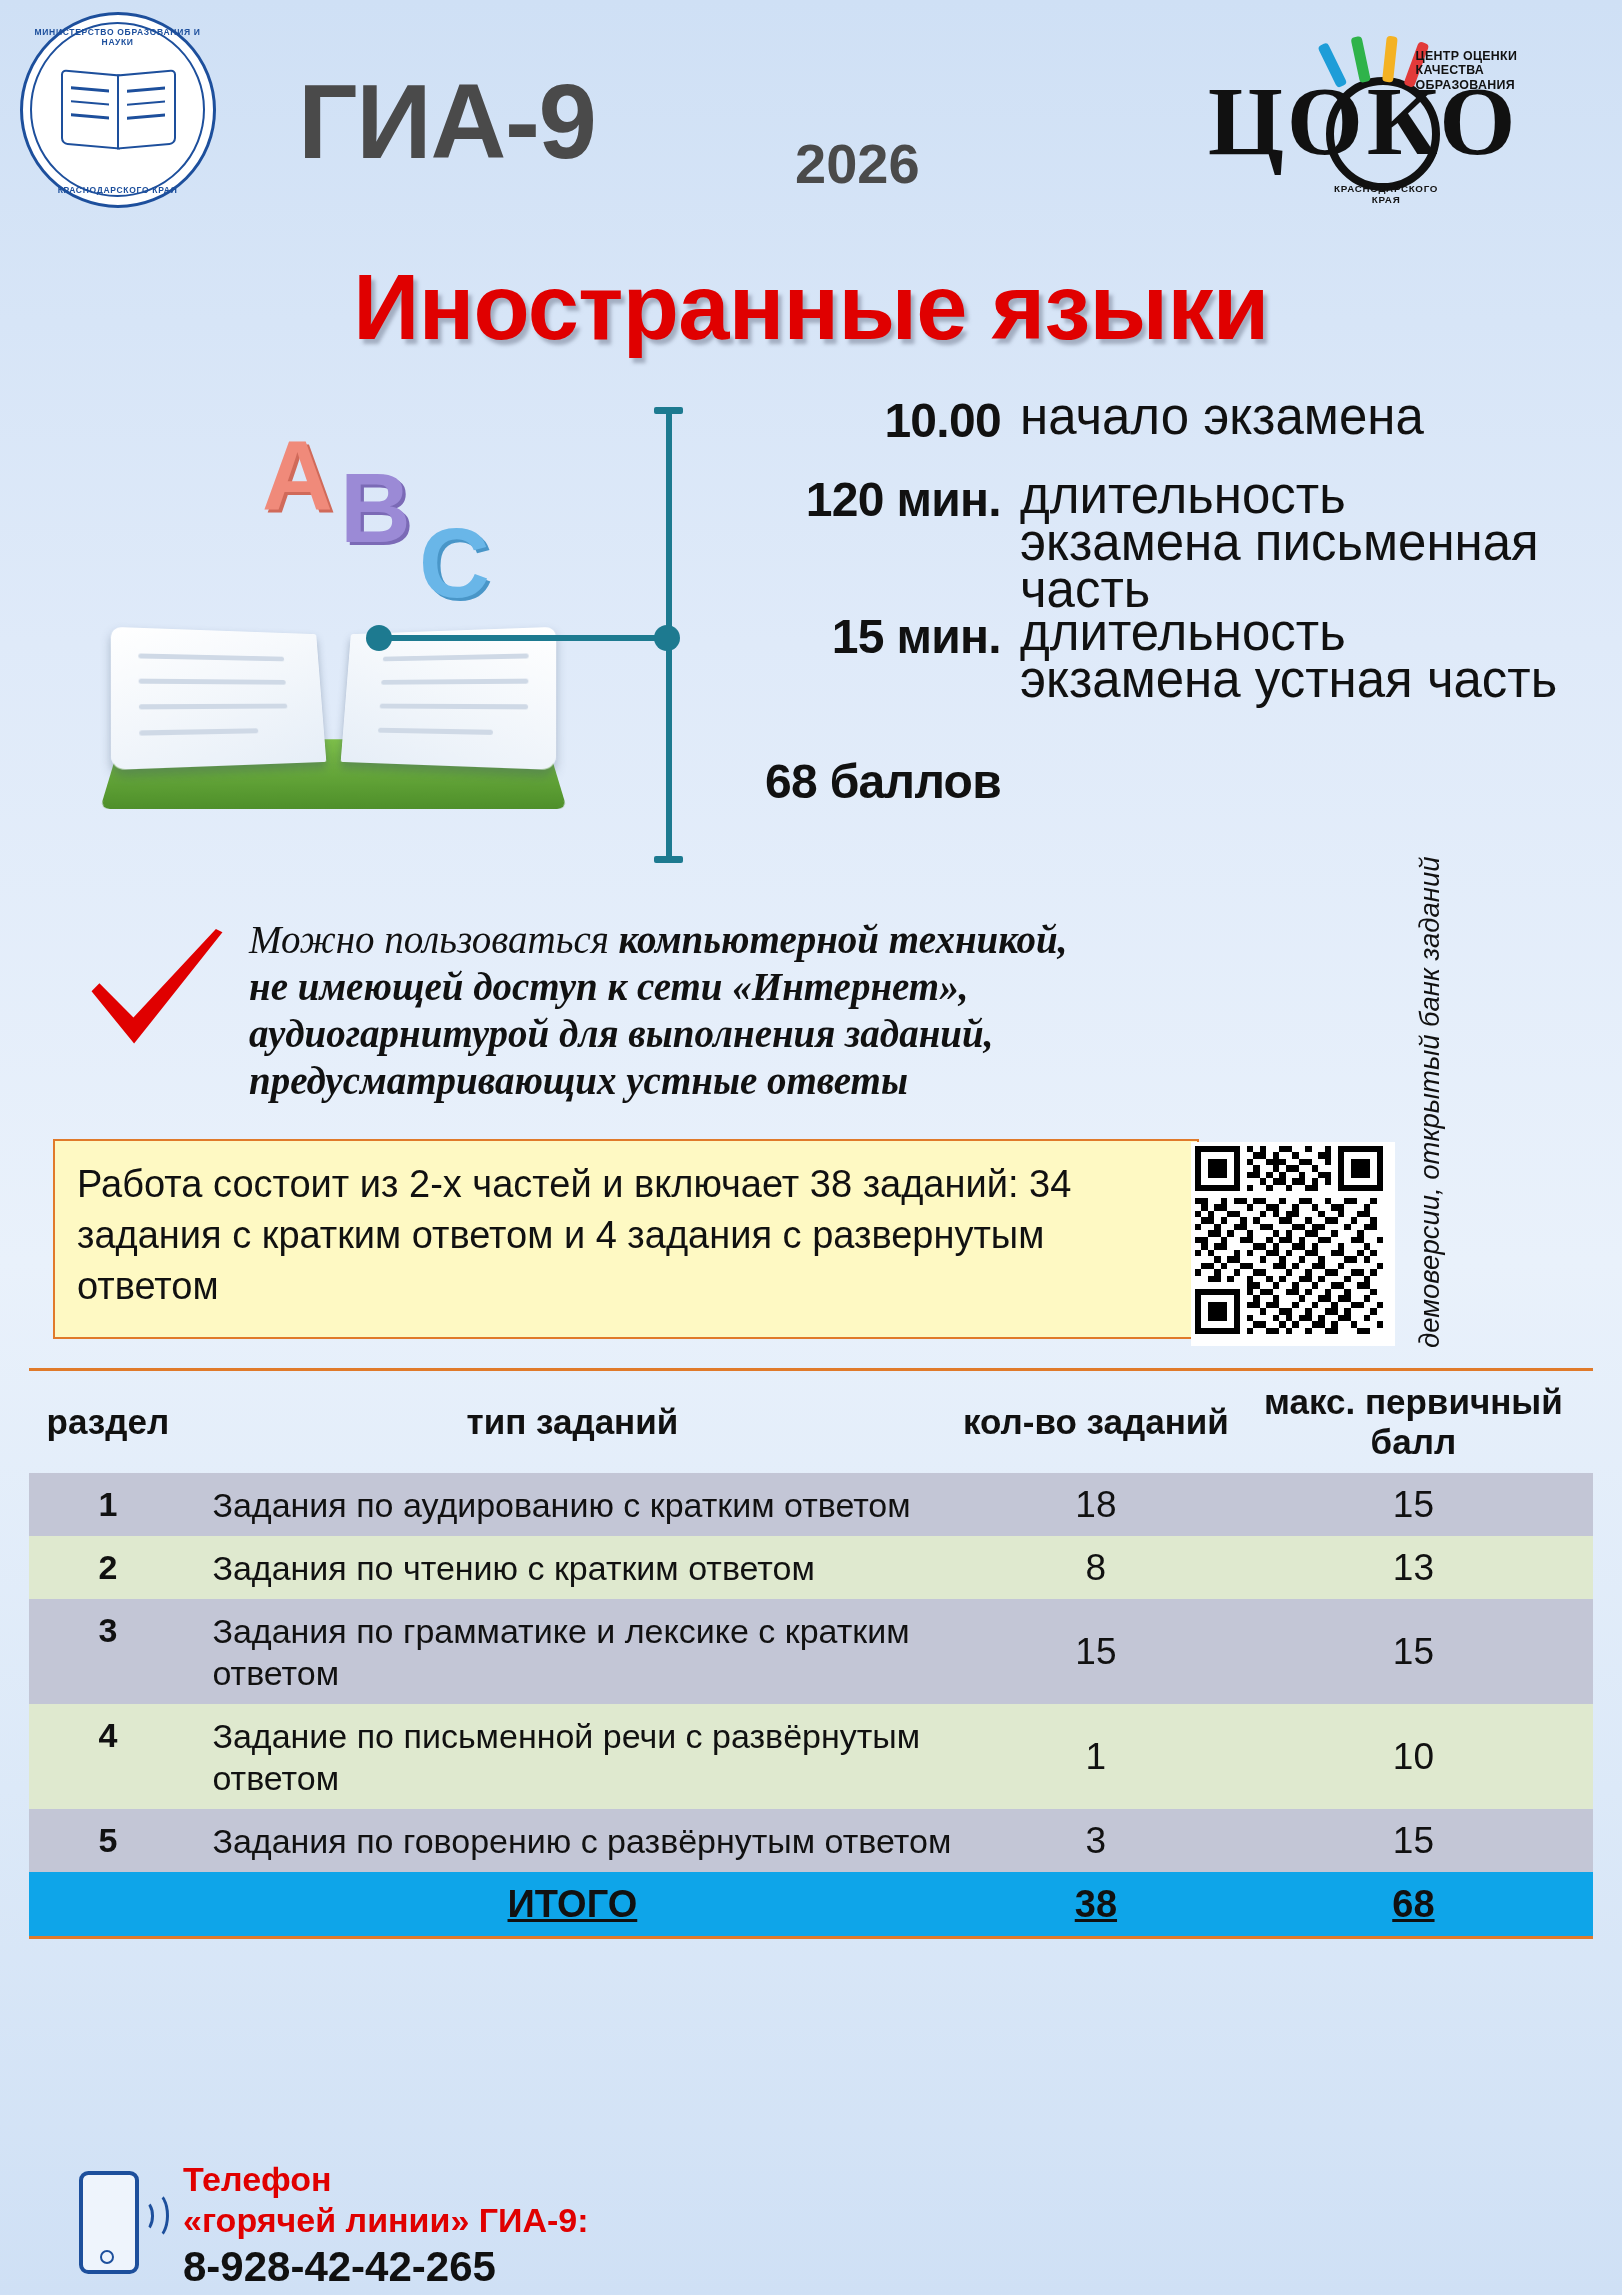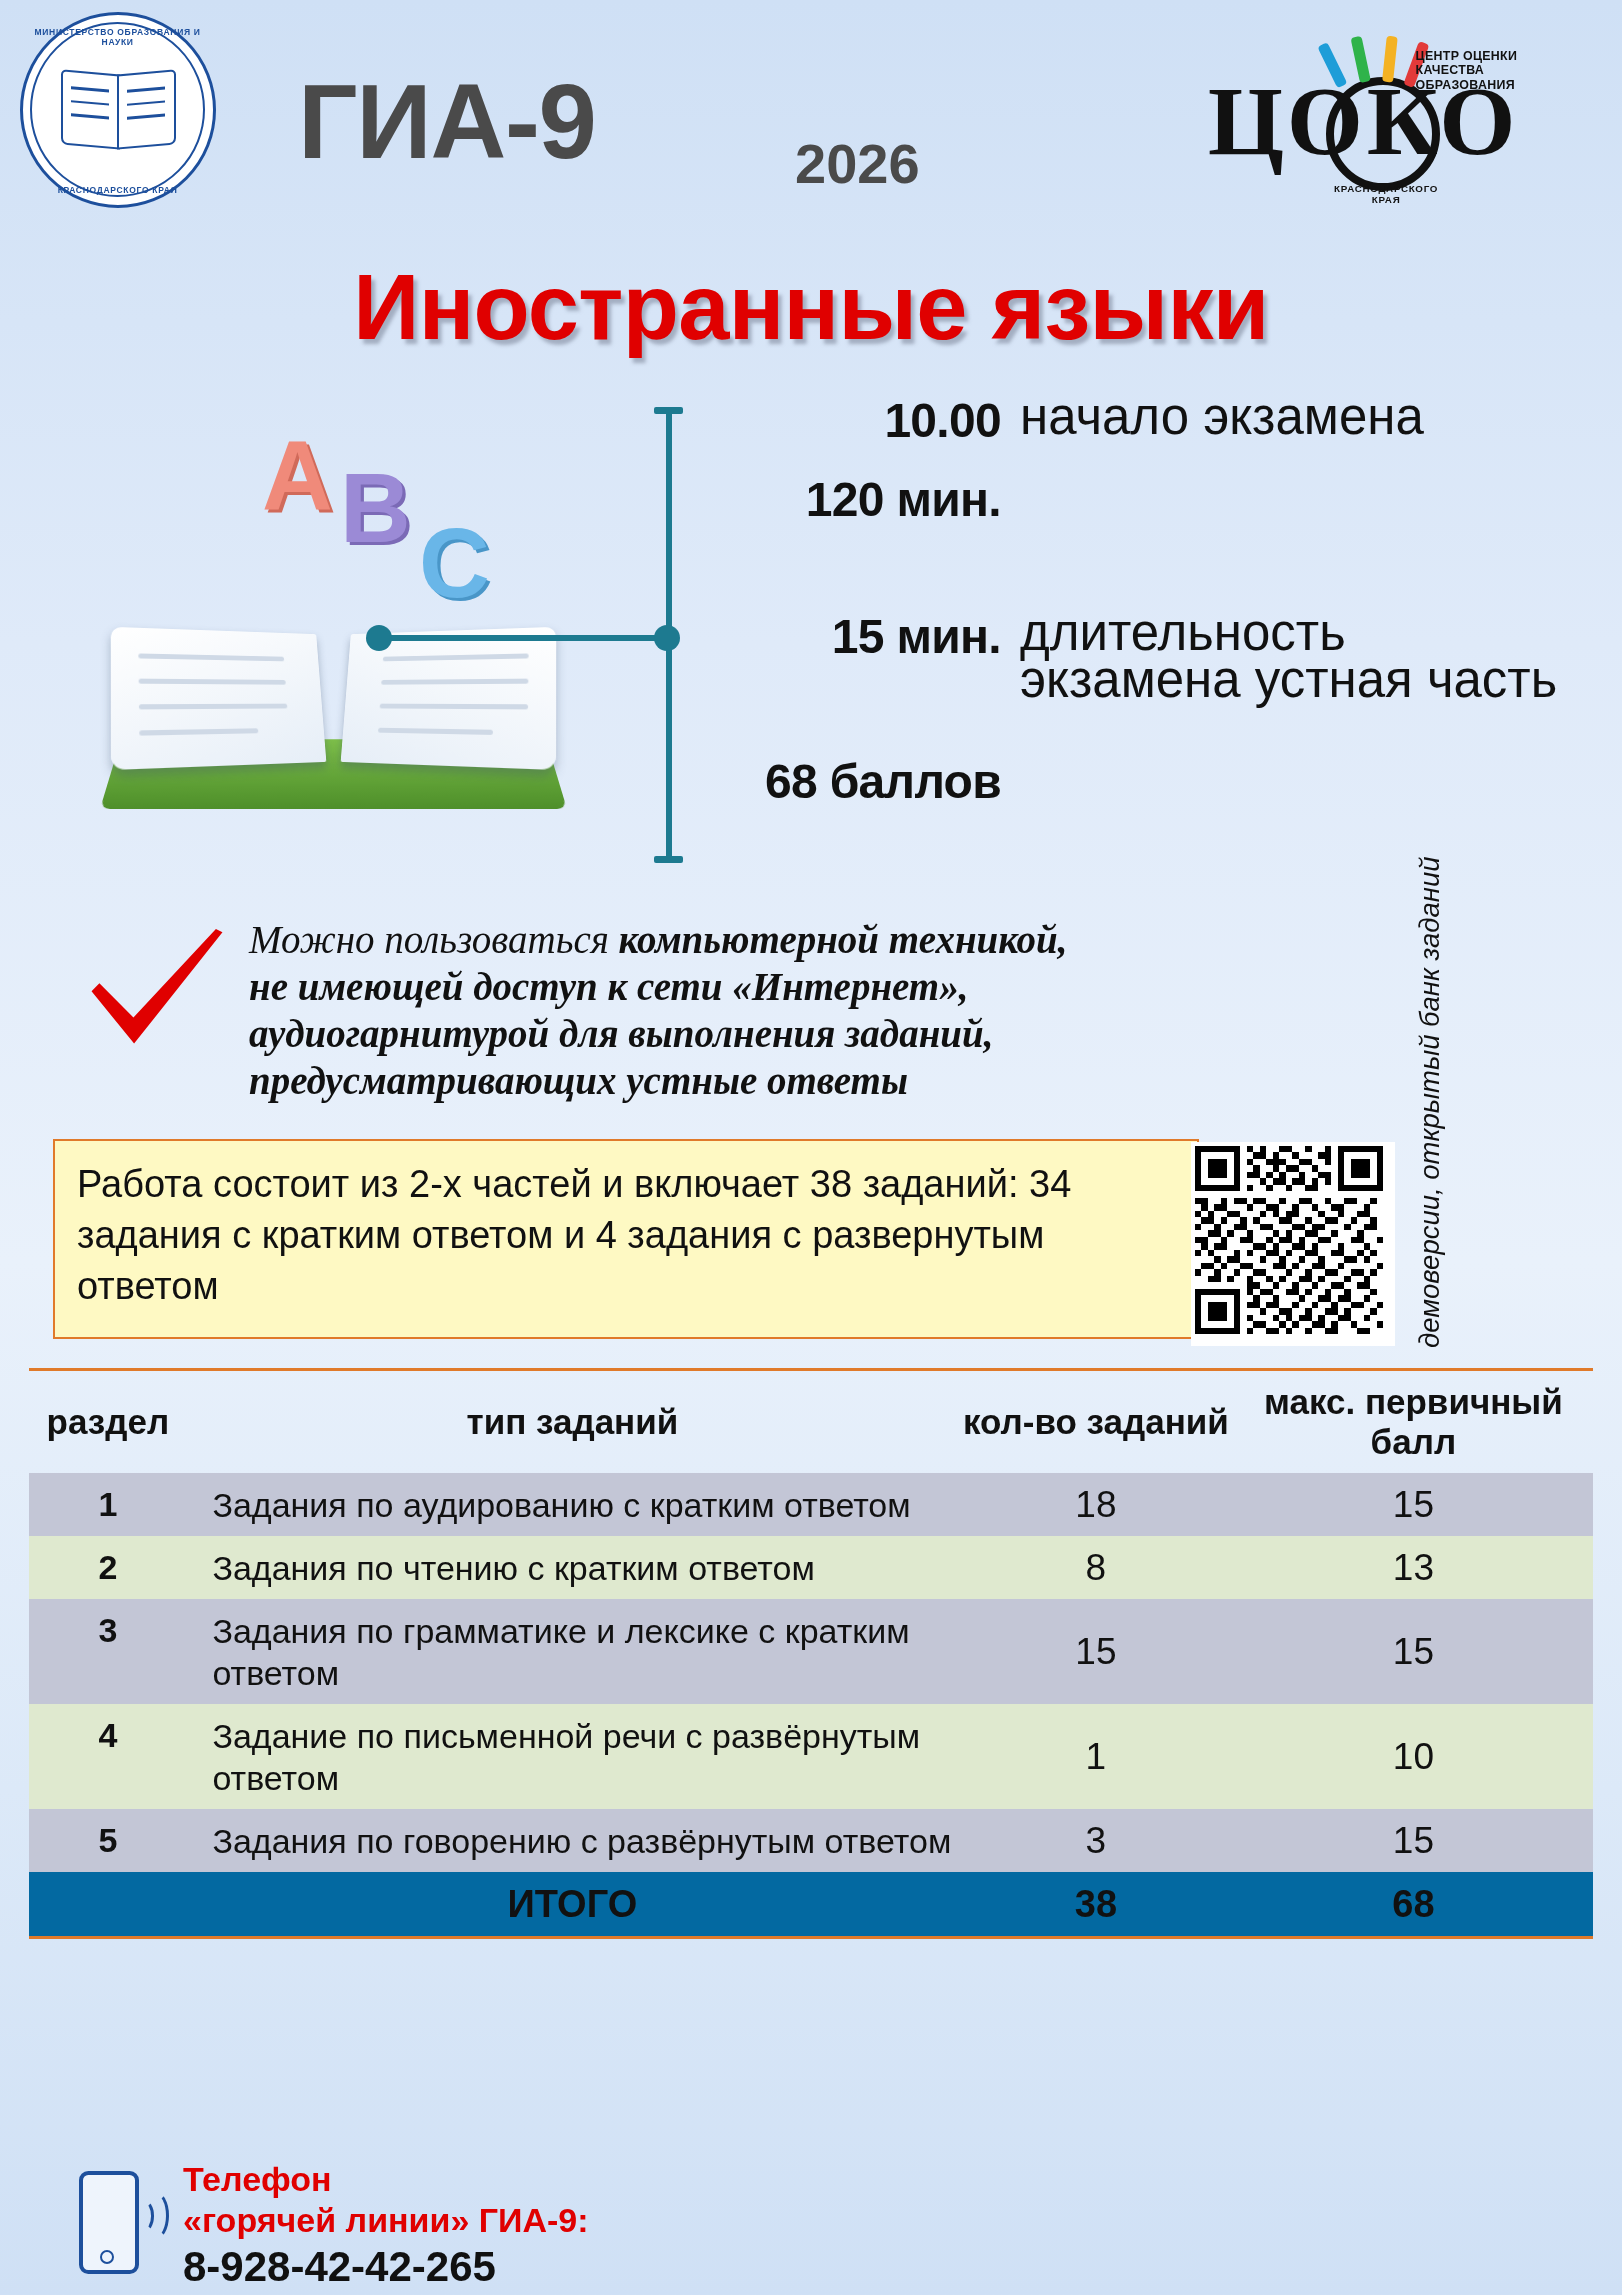--- a/index.html
+++ b/index.html
@@ -172,21 +172,21 @@
   .tbl .hdr-razdel{width:157px;}
   .tbl .hdr-tip{width:772px;text-align:center;}
   .tbl .hdr-kol{width:275px;}
   .tbl .hdr-ball{width:360px;}
   .tbl tbody tr.r-odd{background:#c3c6d6;}
   .tbl tbody tr.r-even{background:#dfe9cf;}
   .tbl tbody td{padding:10.5px 0;vertical-align:middle;}
   .tbl td.num{text-align:center;font-weight:bold;vertical-align:top;padding-top:11.8px;}
   .tbl td.type{text-align:left;padding-left:26px;line-height:42px;}
   .tbl td.cnt,.tbl td.score{text-align:center;font-size:37px;}
-  .tbl tfoot td{background:#0369a1;font-weight:bold;text-align:center;padding:10.5px 0;font-size:38px;}
+  .tbl tfoot td{background:#0ea5e9;font-weight:bold;text-align:center;padding:10.5px 0;font-size:38px;text-decoration:underline;}
   .tbl tfoot td.itogo{text-align:center;}
   .tbl .botline{border-bottom:3.3px solid #e07a2a;}
 
   
   .footer{position:absolute;left:59px;top:2159px;width:1505px;height:131px;}
   .phone-icon{position:absolute;left:6.5px;top:6.5px;width:98px;height:111px;}
   .phone-icon .body{
     position:absolute;left:13px;top:5.2px;width:52px;height:95px;border:4.6px solid #1d4f9c;border-radius:9.2px;background:#eef4fc;
   }
   .phone-icon .dot{position:absolute;left:34px;top:84px;width:10.5px;height:10.5px;border-radius:50%;border:2.6px solid #1d4f9c;}
@@ -270,20 +270,21 @@
   <div class="tl-dot"></div>
   <div class="tl-dot2"></div>
 
   <div class="row" style="top:0px;height:72px;">
     <div class="val">10.00</div>
     <div class="txt">начало экзамена</div>
   </div>
 
   <div class="row" style="top:79px;height:118px;">
     <div class="val">120 мин.</div>
+    <div class="txt">длительность экзамена письменная часть</div>
   </div>
 
   <div class="row" style="top:216px;height:118px;">
     <div class="val">15 мин.</div>
     <div class="txt">длительность экзамена устная часть</div>
   </div>
 
   <div class="row" style="top:366px;height:118px;">
     <div class="val two">68 баллов</div>
   </div>

